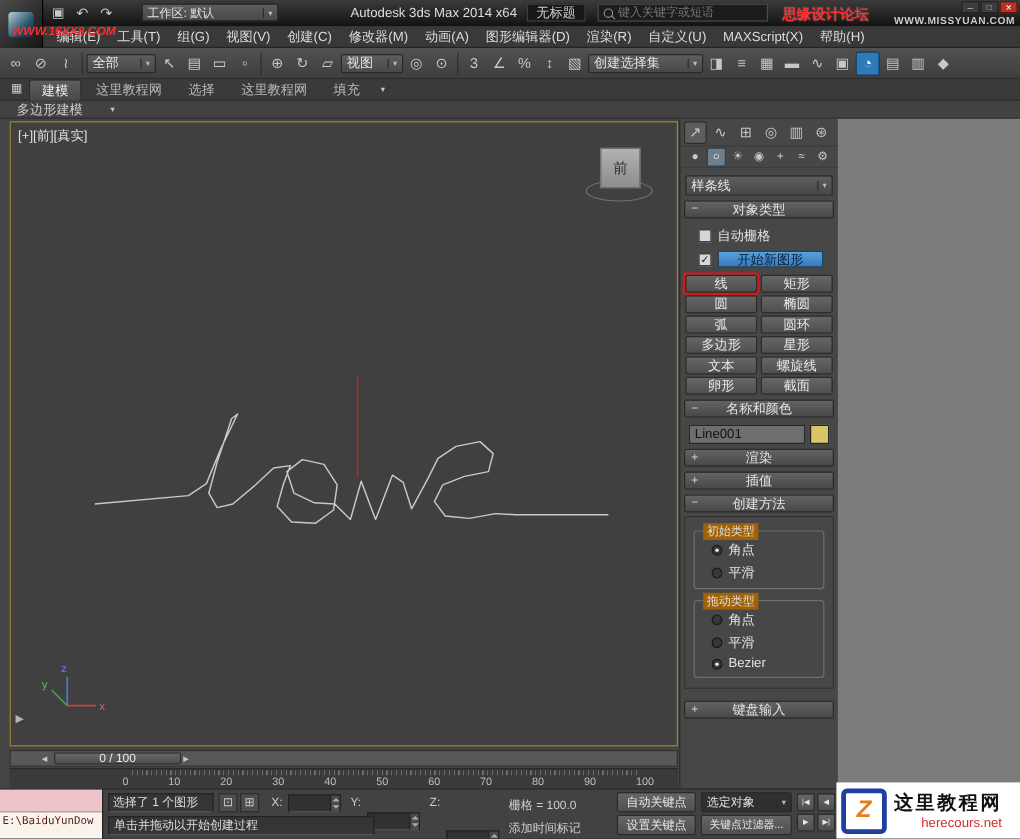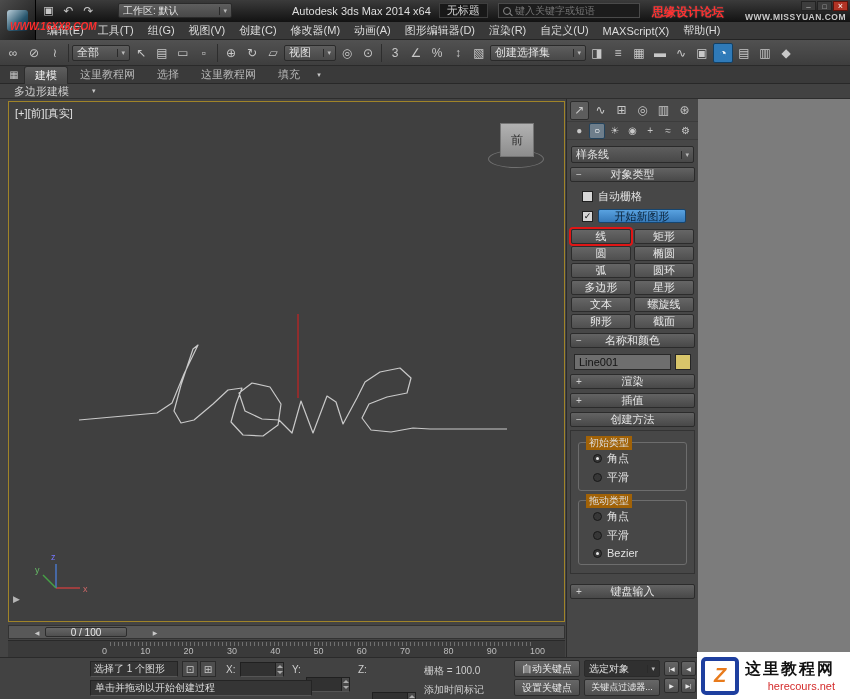--- a/index.html
+++ b/index.html
@@ -165,21 +165,21 @@
     <span class="abs" style="left:6px;top:4px;color:#e0e0e0">[+][前][真实]</span>
     <div class="abs" style="right:20px;top:16px;width:54px;height:56px">
       <div class="abs" style="left:-2px;top:32px;width:56px;height:18px;border:1px solid #8b8b8b;border-radius:50%;opacity:.65"></div>
       <div class="abs flex" style="left:10px;top:5px;width:34px;height:34px;background:linear-gradient(#b2b2b2,#8d8d8d);border:1px solid #757575;justify-content:center;color:#2e2e2e;font-size:12px">前</div>
     </div>
     <span class="abs" style="left:4px;top:492px;color:#b5b5b5;font-size:9px">▶</span>
   </div>
 
   <div class="abs" style="left:8px;top:625px;width:557px;height:14px;background:#585858;border:1px solid #323232">
     <span class="ic abs" style="left:22px;top:1px;width:12px;height:10px;font-size:6px">◀</span>
-    <div class="btn abs" style="left:36px;top:1px;width:82px;height:10px;font-size:10px">0 / 100</div>
+    <div class="btn abs" style="left:36px;top:1px;width:106px;height:10px;font-size:10px">0 / 100</div>
     <span class="ic abs" style="left:140px;top:1px;width:12px;height:10px;font-size:6px">▶</span>
   </div>
 
   <div class="abs" style="left:8px;top:640px;width:557px;height:17px;background:#3a3a3a;border-top:1px solid #292929">
     <div class="abs" style="left:102px;right:32px;top:1px;height:4px;background:repeating-linear-gradient(90deg,#6f6f6f 0 1px,transparent 1px 4px)"></div>
     <div class="abs flex" style="left:94px;right:20px;top:5px;justify-content:space-between;font-size:9px;color:#bdbdbd">
       <span>0</span>
       <span>10</span>
       <span>20</span>
       <span>30</span>
@@ -296,20 +296,24 @@
           </div>
       </div>
     </div>
     <div class="roll" style="margin-top:10px">
       <span class="pm">+</span>
       <span>键盘输入</span>
     </div>
   </div>
 
   <div class="abs" style="left:0;top:657px;width:698px;height:42px;background:#424242;border-top:1px solid #2a2a2a">
+    <div class="abs" style="left:0;top:0;width:86px;height:42px;border-right:1px solid #242424">
+      <div style="height:19px;background:#eec4cb;border-bottom:1px solid #b9969c"></div>
+      <div style="height:22px;background:#f8f4ec;color:#5a1c1c;font-family:'DejaVu Sans Mono',monospace;font-size:9px;padding:3px 2px;white-space:nowrap;overflow:hidden">E:\BaiduYunDow</div>
+    </div>
 
     <div class="sunken abs flex" style="left:90px;top:3px;width:88px;height:16px;padding:0 3px;font-size:10px">选择了 1 个图形</div>
     <span class="ic abs" style="left:182px;top:3px;width:16px;height:16px;background:#4d4d4d;border:1px solid #2b2b2b;font-size:10px">⊡</span>
     <span class="ic abs" style="left:200px;top:3px;width:16px;height:16px;background:#4d4d4d;border:1px solid #2b2b2b;font-size:10px">⊞</span>
 
     <span class="abs" style="left:226px;top:6px;color:#cfcfcf;font-size:10px">X:</span>
     <div class="fld abs" style="left:240px;top:4px">
         <span class="spn"></span>
       </div>
     <span class="abs" style="left:292px;top:6px;color:#cfcfcf;font-size:10px">Y:</span>

